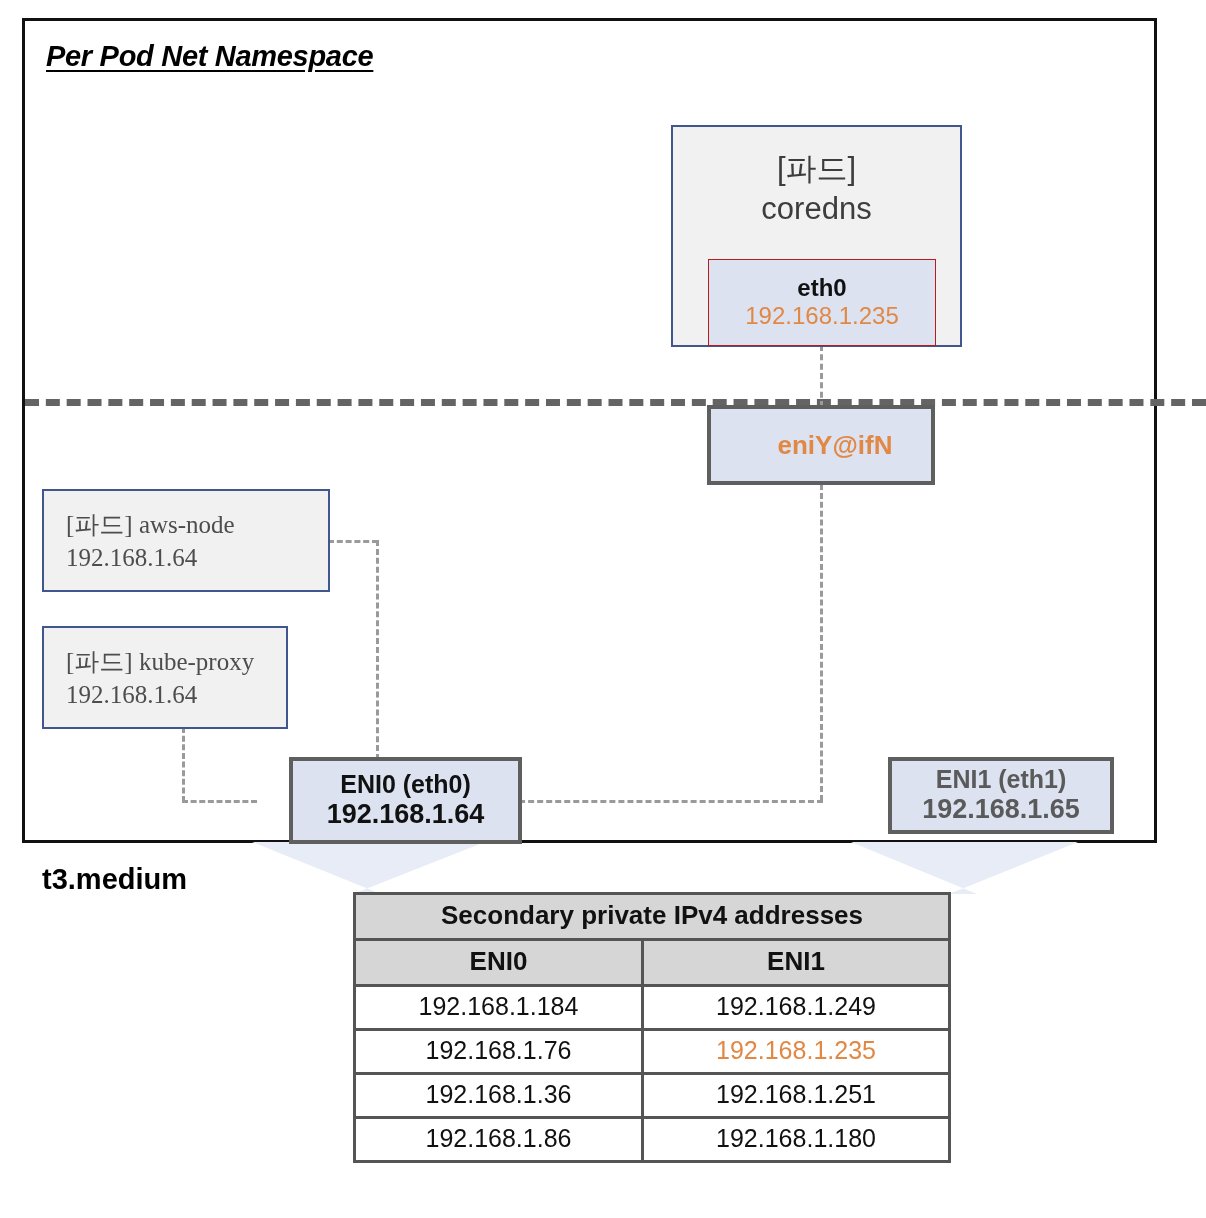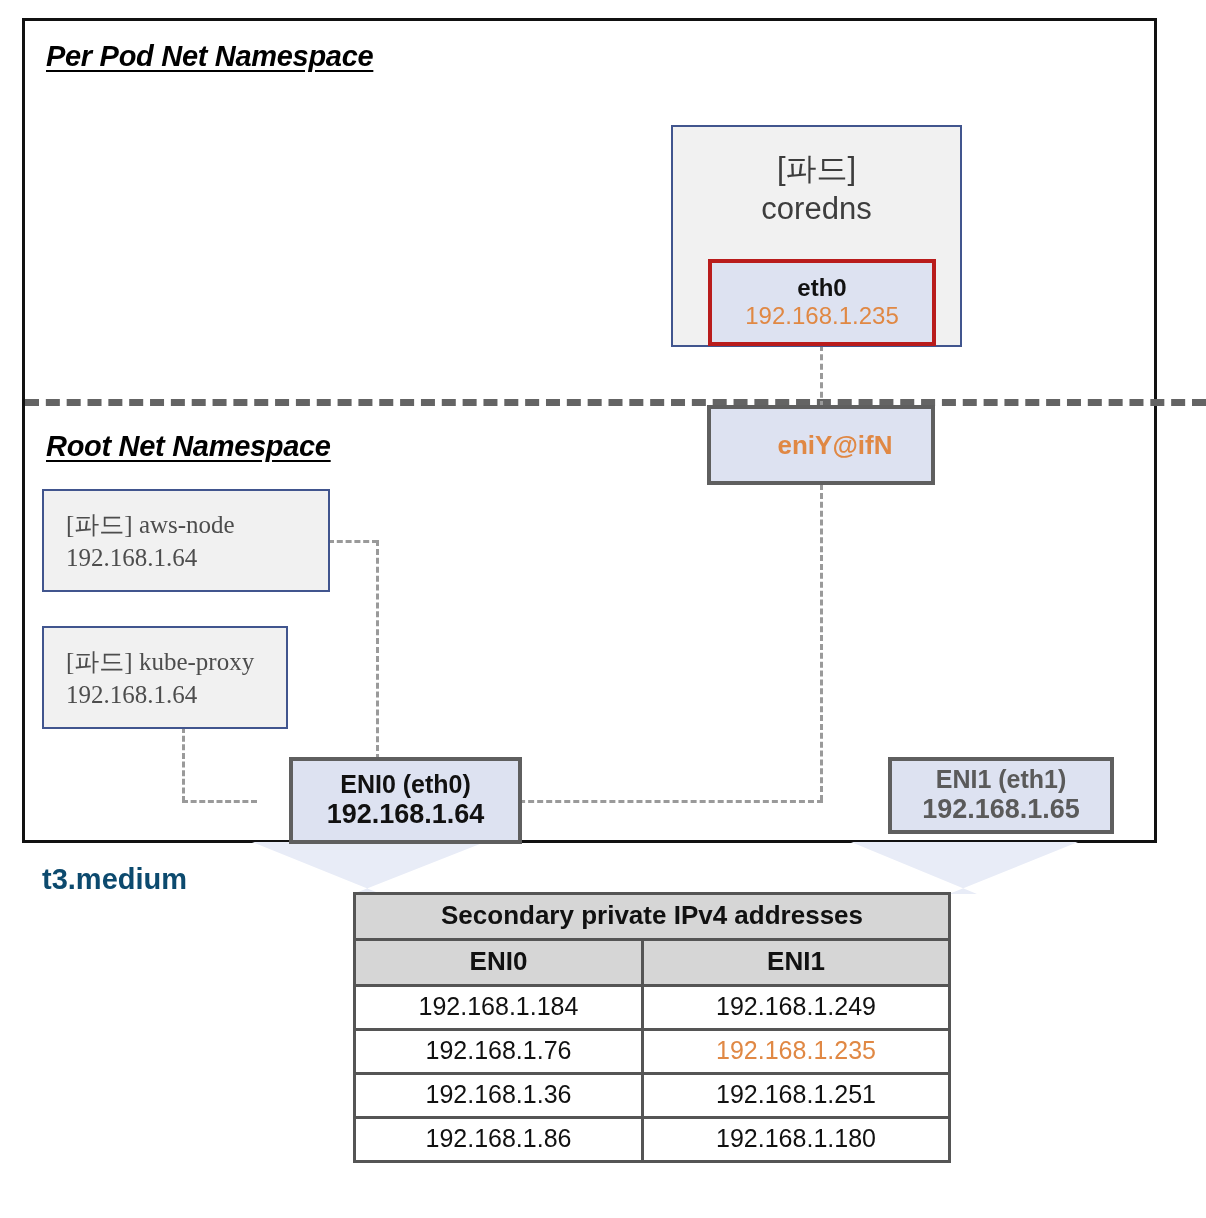--- a/index.html
+++ b/index.html
@@ -84,21 +84,21 @@
     text-align: center;
   }
 
   
   #iface-eth0 {
     position: absolute;
     left: 708px;
     top: 259px;
     width: 228px;
     height: 87px;
-    border: 4px solid #b91c1c;
+    border: 1px solid #b91c1c;
     background: #dde2f1;
     box-sizing: border-box;
     display: flex;
     flex-direction: column;
     align-items: center;
     justify-content: center;
   }
   #iface-eth0 .if-name {
     font-size: 24px;
     font-weight: bold;
@@ -224,34 +224,33 @@
   #ip-table col.c0 { width: 288px; }
   #ip-table col.c1 { width: 307px; }
 
   
   #instance-type {
     position: absolute;
     left: 42px;
     top: 863px;
     font-size: 29px;
     font-weight: bold;
-    color: #0c4a6e;
+    color: #000000;
     white-space: nowrap;
   }
 </style>
 </head>
 <body>
 
 <div id="canvas">
 
   <div class="node-frame"></div>
 
   <div class="ns-title" id="per-pod-title">Per Pod  Net Namespace</div>
 
-  <div class="ns-title" id="root-title">Root Net Namespace</div>
 
   <div class="ns-divider"></div>
 
   <div class="conn-v" style="left:820px; top:345px; height:62px;"></div>
 
   <div class="conn-v" style="left:820px; top:484px; height:317px;"></div>
   <div class="conn-h" style="left:483px; top:800px; width:340px;"></div>
 
   <div class="conn-h" style="left:328px; top:540px; width:50px;"></div>
   <div class="conn-v" style="left:376px; top:540px; height:220px;"></div>

